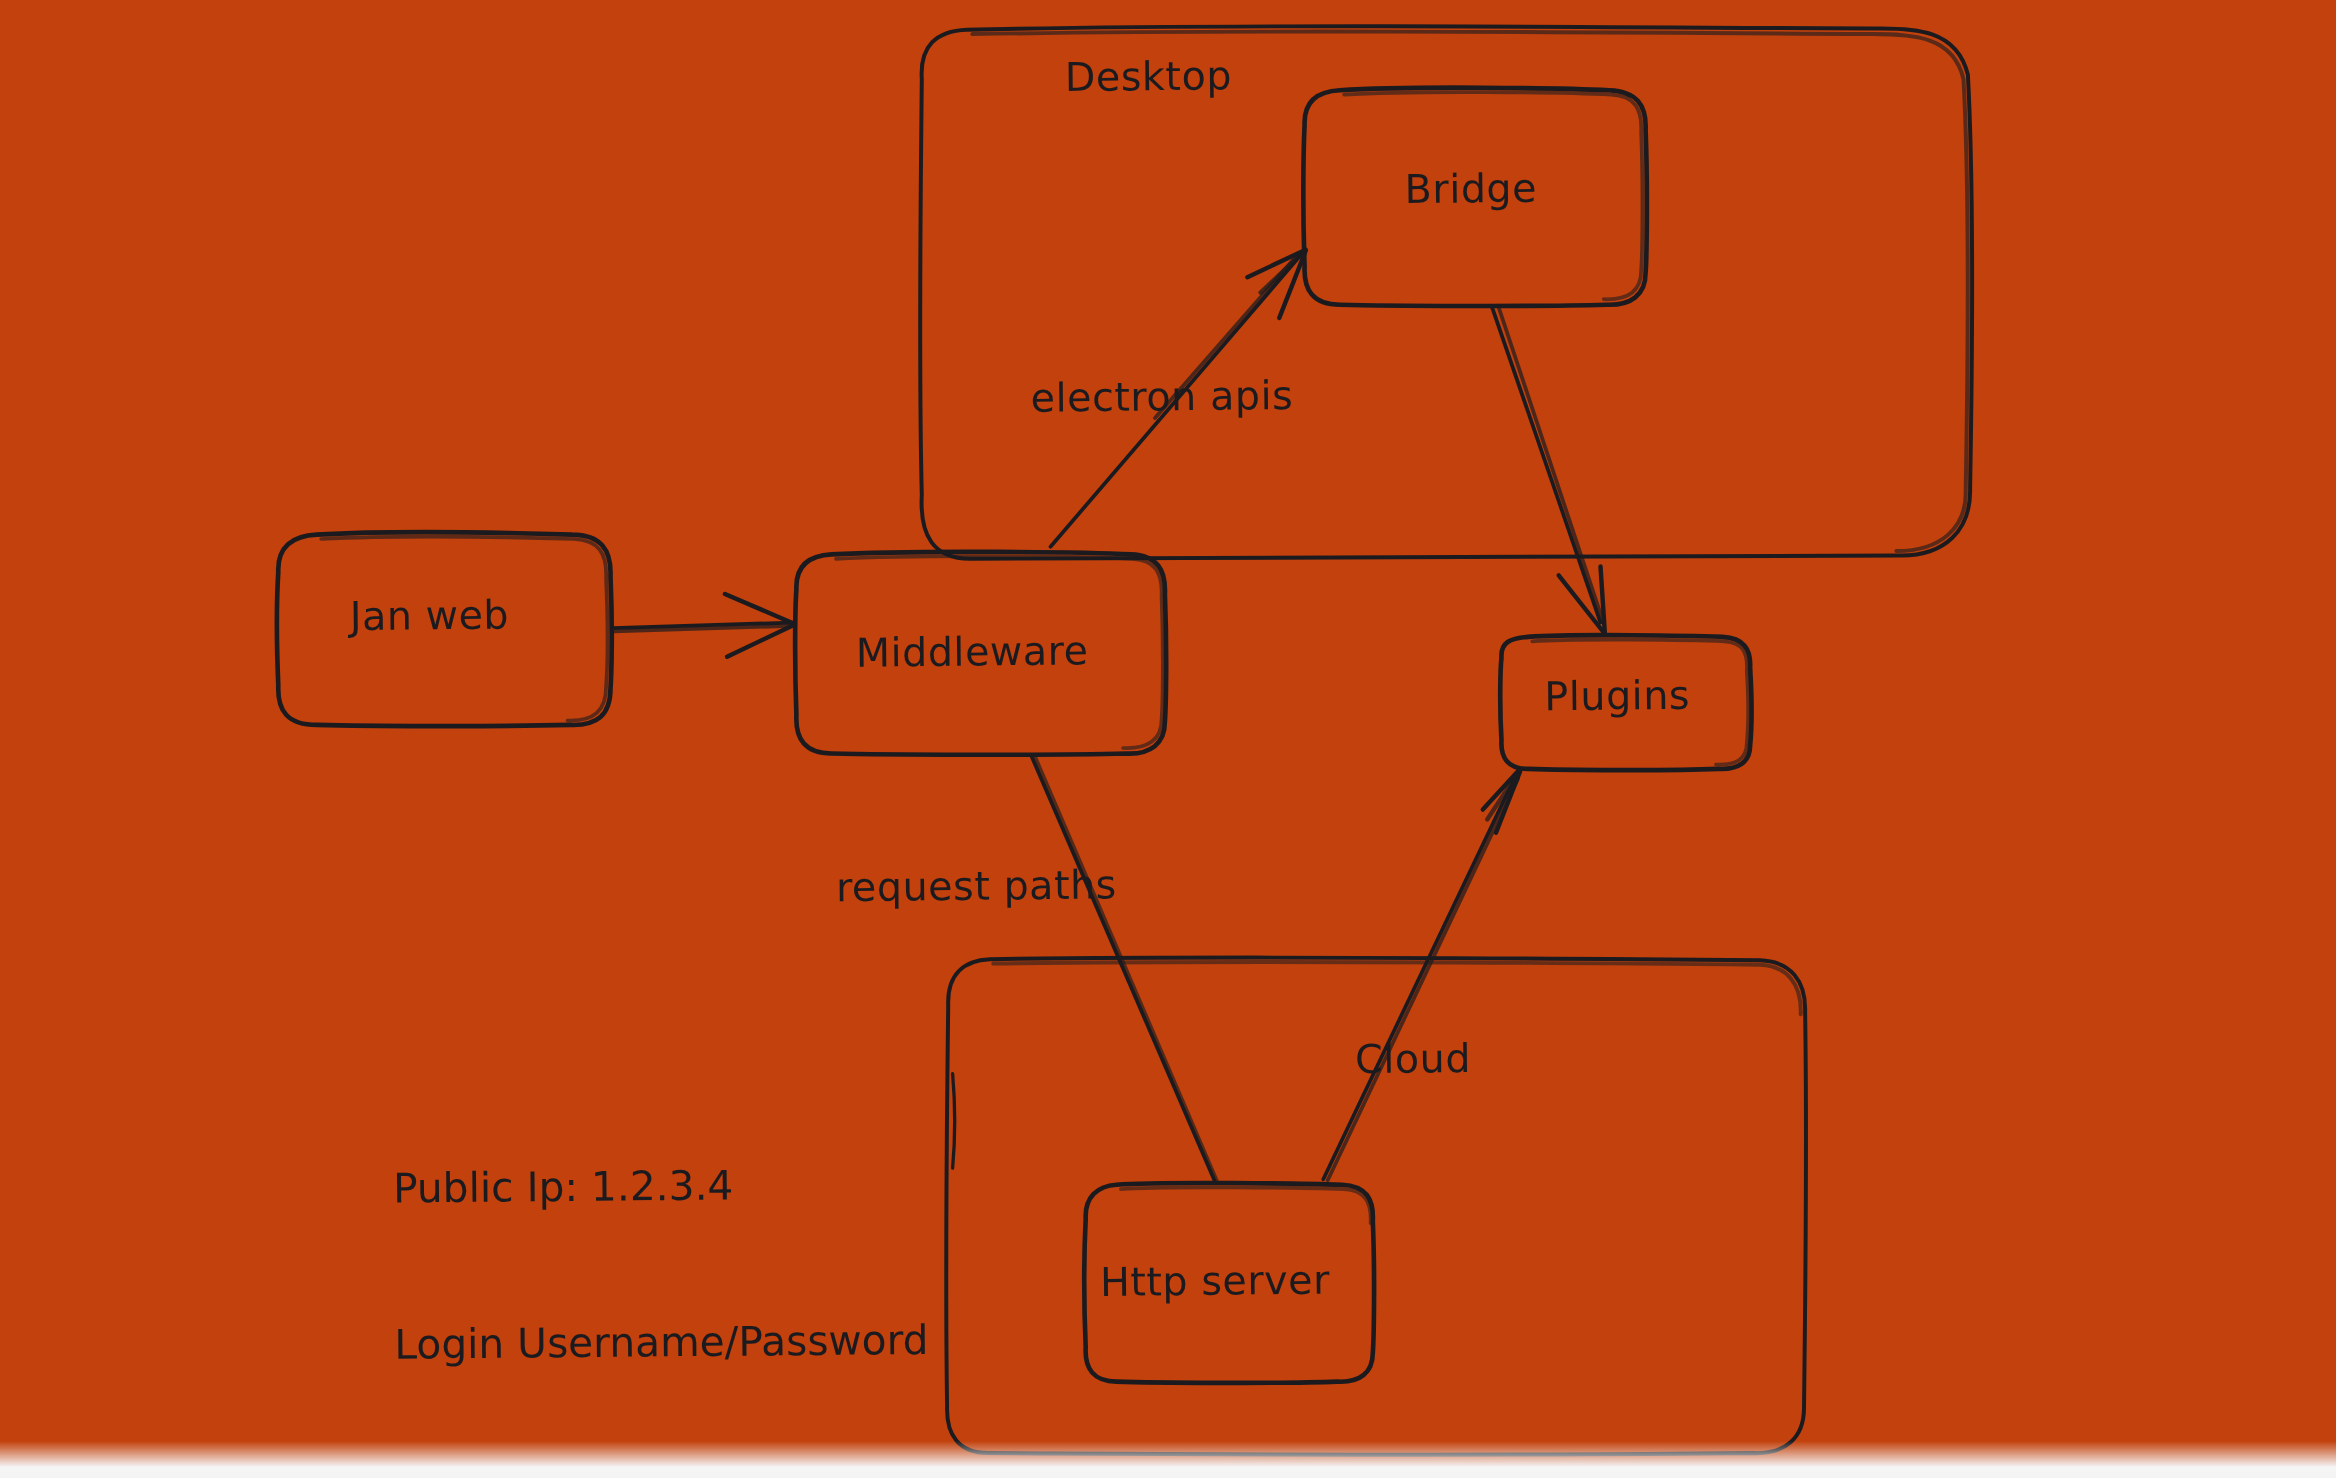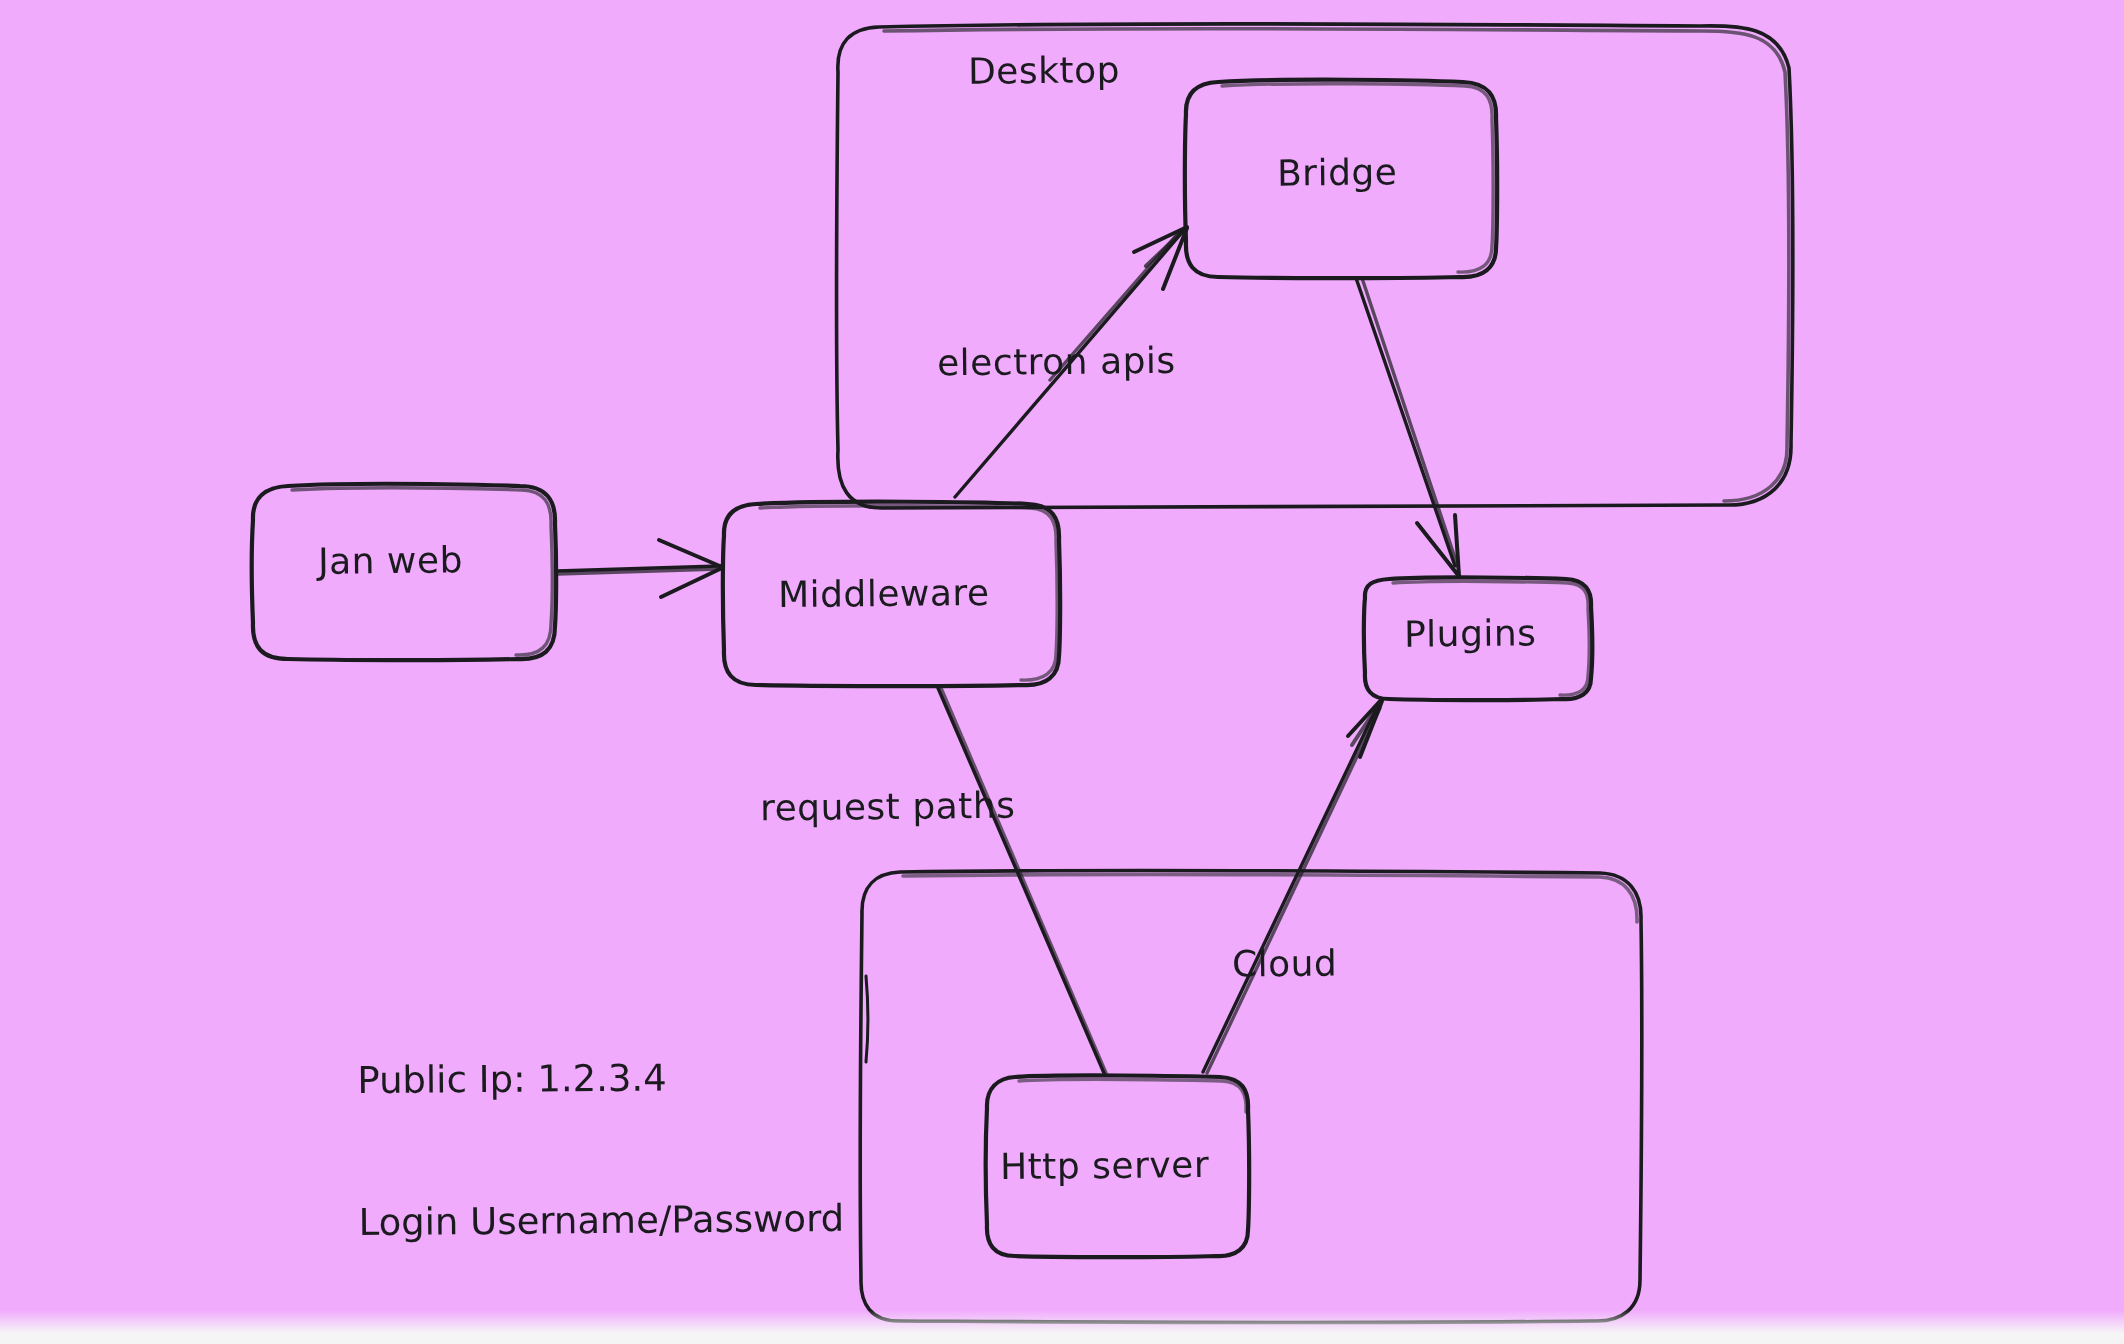--- a/index.html
+++ b/index.html
@@ -5,21 +5,21 @@
 <style>
   html, body {
     margin: 0;
     padding: 0;
     background: #ffffff;
   }
   #canvas-root {
     position: relative;
     width: 2124px;
     height: 1344px;
-    background: #f0abfc;
+    background: #c2410c;
     overflow: hidden;
     font-family: "DejaVu Sans", sans-serif;
   }
   #sketch-svg {
     position: absolute;
     top: 0;
     left: 0;
     width: 2124px;
     height: 1344px;
   }

